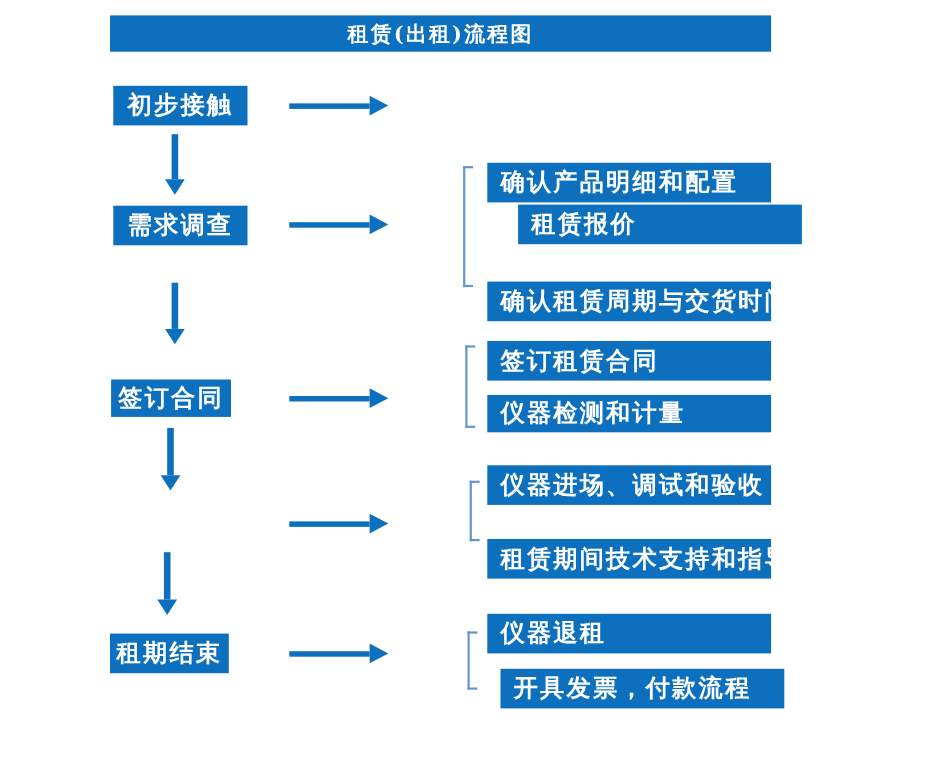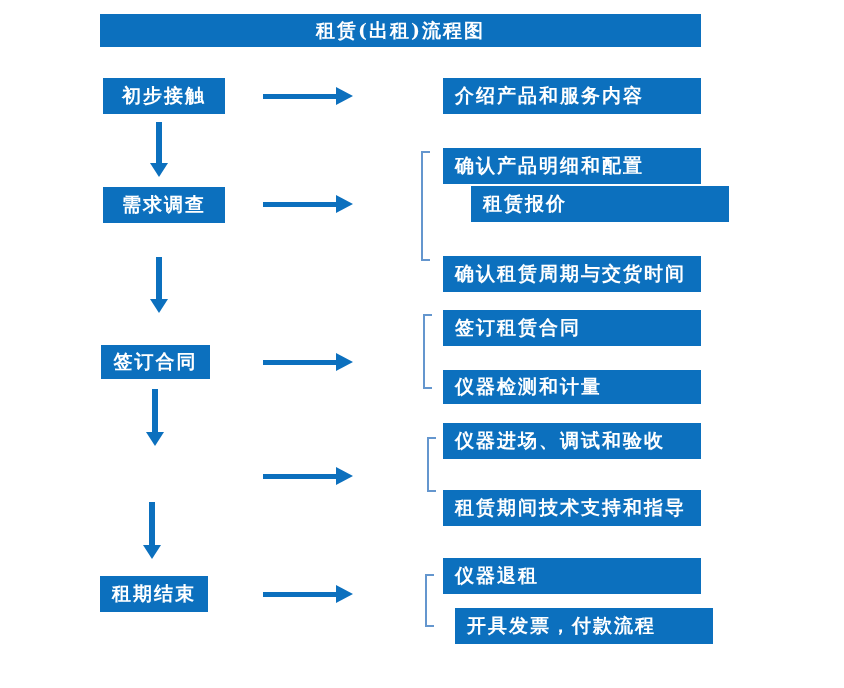--- a/index.html
+++ b/index.html
@@ -14,21 +14,21 @@
     width:844px;height:660px;
     background:var(--bg);
     font-family:"DejaVu Serif","Liberation Serif",serif;
     overflow:hidden;
   }
   .box{
     position:absolute;
     background:var(--primary);
     color:var(--text);
     font-weight:bold;
-    font-size:19px;
+    font-size:22px;
     letter-spacing:2px;
     display:flex;
     align-items:center;
     box-sizing:border-box;
     white-space:nowrap;
   }
   .title-bar{
     left:100px;top:14px;width:601px;height:33px;
     justify-content:center;
     font-size:19px;
@@ -46,21 +46,21 @@
   .step-1{left:103px;top:187px;width:122px;height:36px;}
   .step-2{left:101px;top:345px;width:109px;height:34px;}
   .step-3{left:100px;top:459px;width:108px;height:35px;}
   .step-4{left:100px;top:576px;width:108px;height:36px;text-align:right;}
   
   .d-0-0{top:78px;}
   .d-1-0{top:148px;}
   .d-1-1{top:186px;margin-left:28px;}
   .d-1-2{top:256px;}
   .d-2-0{top:310px;}
-  .d-2-1{top:370px;height:34px;}
+  .d-2-1{top:359px;height:34px;}
   .d-3-0{top:423px;}
   .d-3-1{top:490px;}
   .d-4-0{top:558px;}
   .d-4-1{top:608px;margin-left:12px;}
   
   .arrow-h{position:absolute;left:263px;width:90px;height:18px;}
   .arrow-h .shaft{
     position:absolute;left:0;top:7px;width:73px;height:5px;
     background:var(--primary);
   }
@@ -156,21 +156,20 @@
   <div class="arrow-h ah-4">
       <div class="shaft"></div>
       <div class="head"></div>
     </div>
 
   <div class="bracket br-1"></div>
   <div class="bracket br-2"></div>
   <div class="bracket br-3"></div>
   <div class="bracket br-4"></div>
 
-  <div class="box detail d-0-0">介绍产品和服务内容</div>
   <div class="box detail d-1-0">确认产品明细和配置</div>
   <div class="box detail d-1-1">租赁报价</div>
   <div class="box detail d-1-2">确认租赁周期与交货时间</div>
   <div class="box detail d-2-0">签订租赁合同</div>
   <div class="box detail d-2-1">仪器检测和计量</div>
   <div class="box detail d-3-0">仪器进场、调试和验收</div>
   <div class="box detail d-3-1">租赁期间技术支持和指导</div>
   <div class="box detail d-4-0">仪器退租</div>
   <div class="box detail d-4-1">开具发票，付款流程</div>
 

